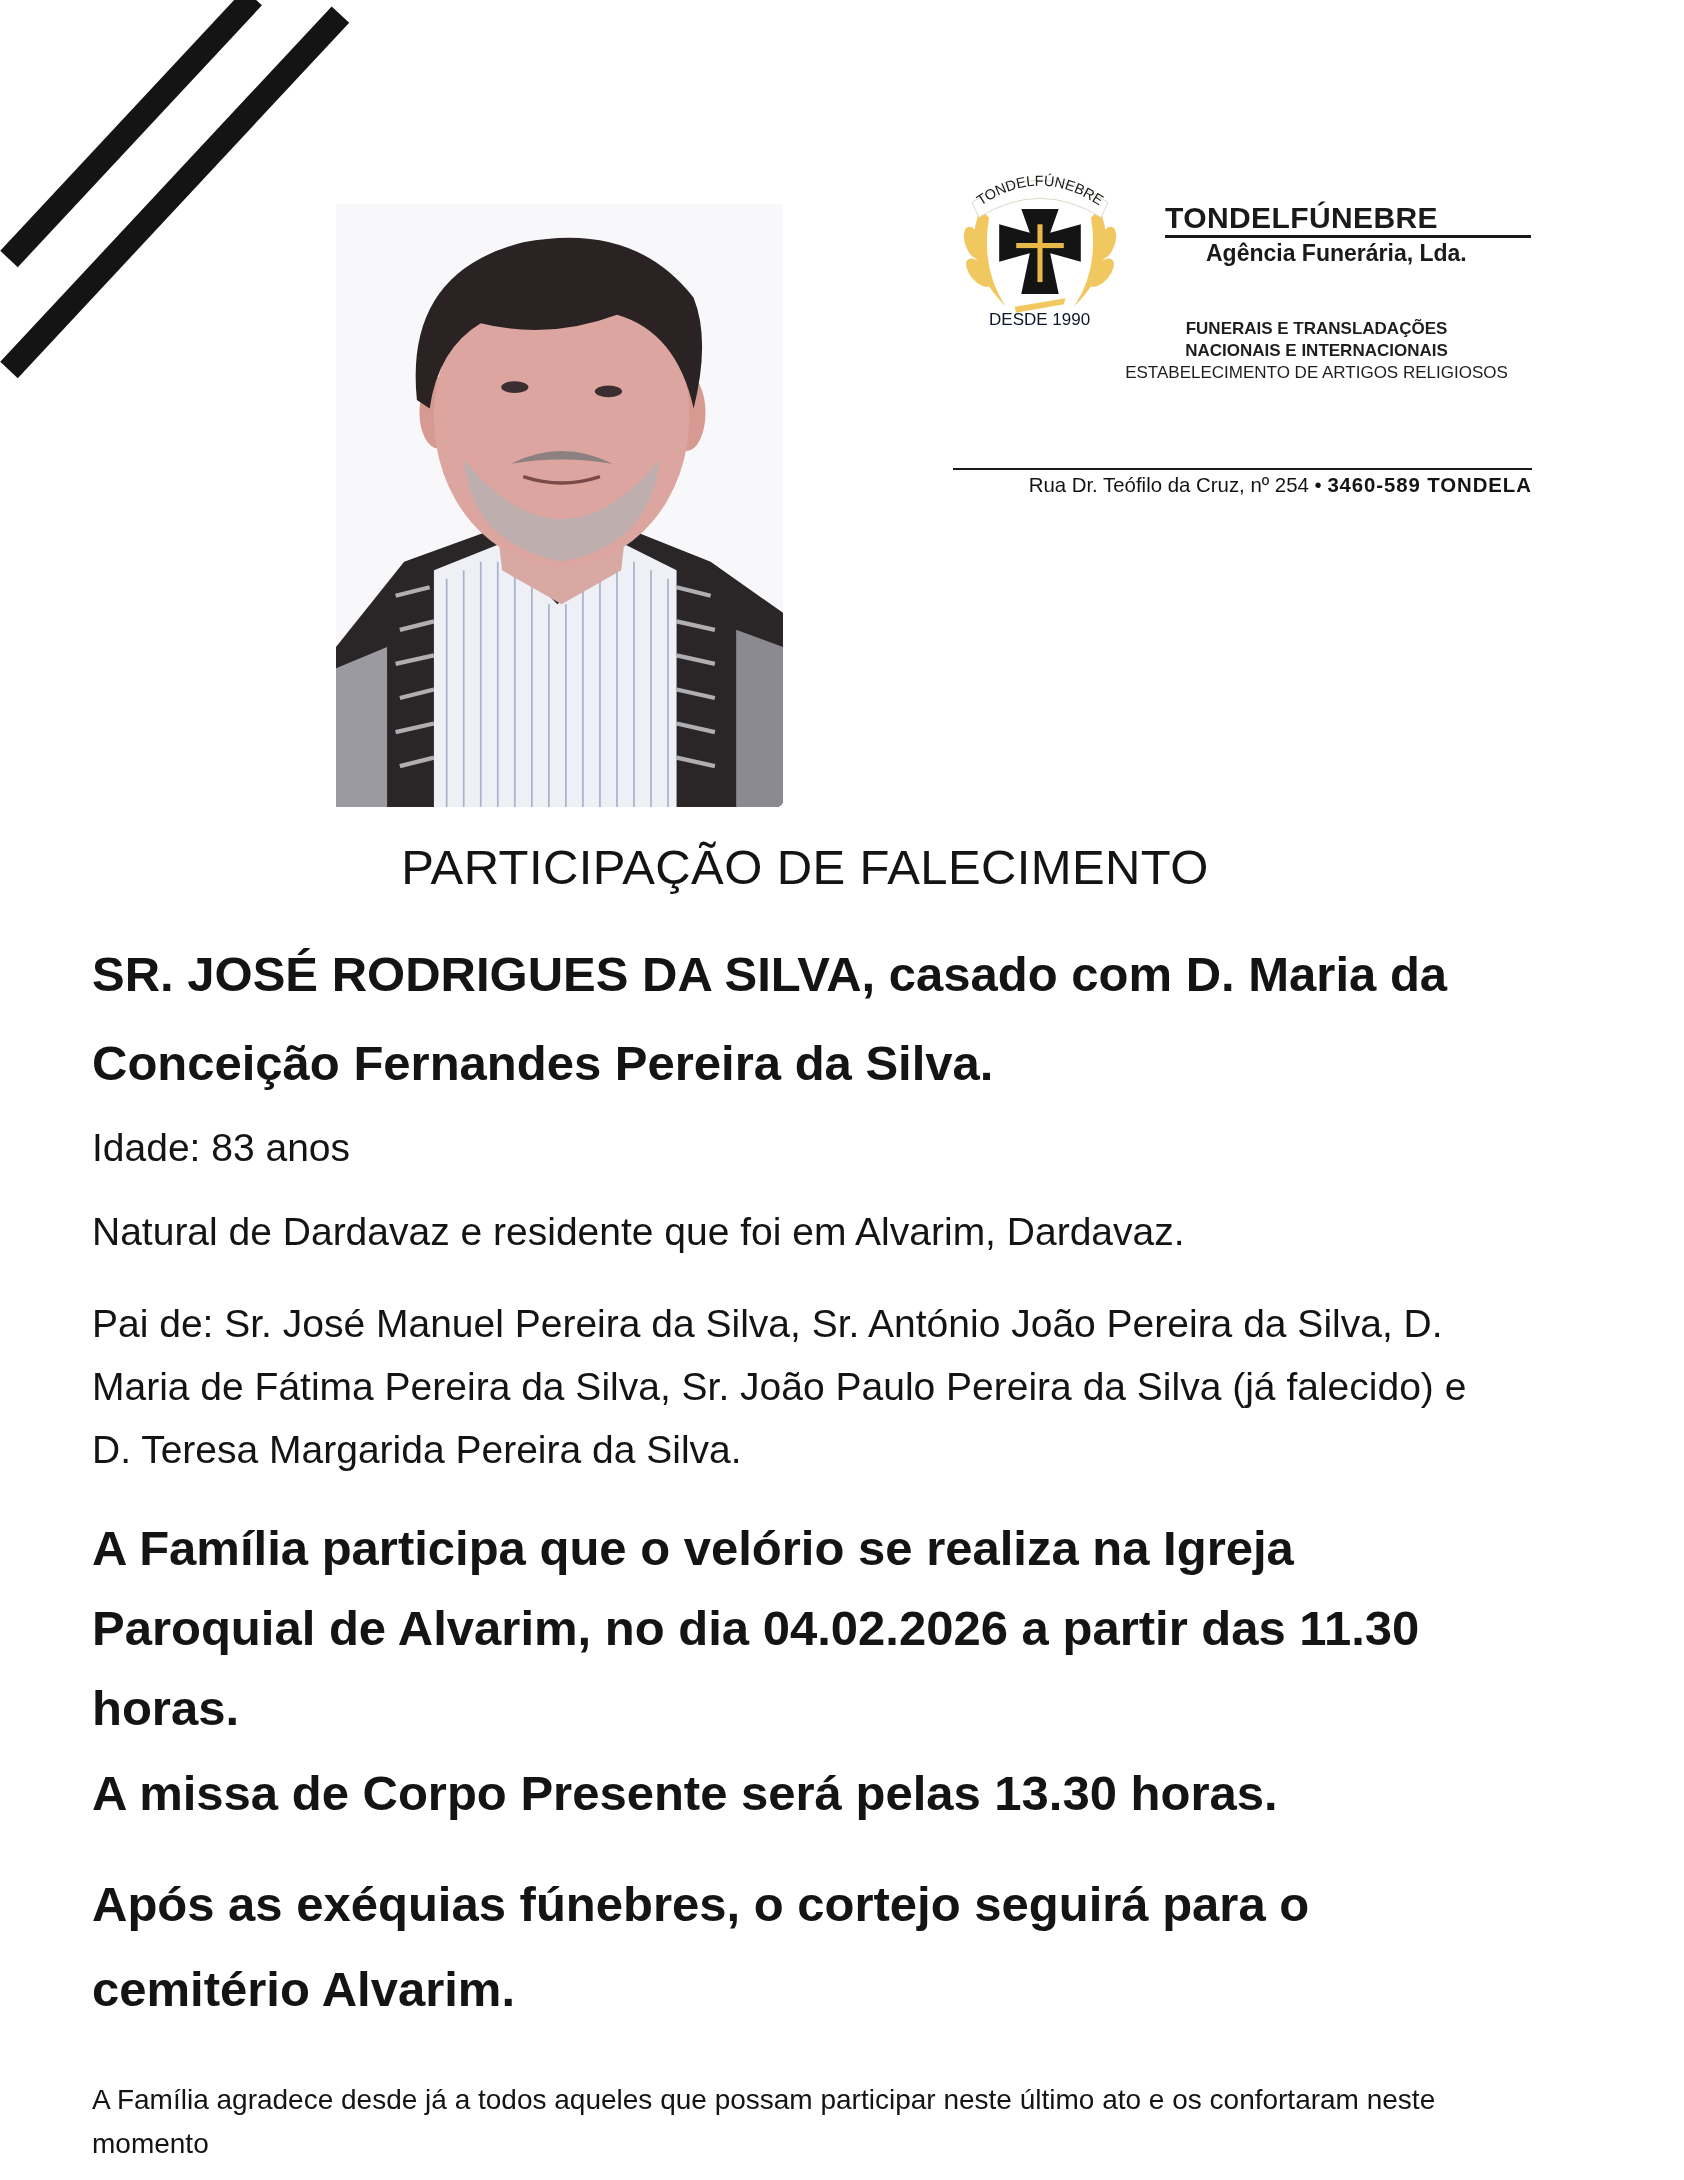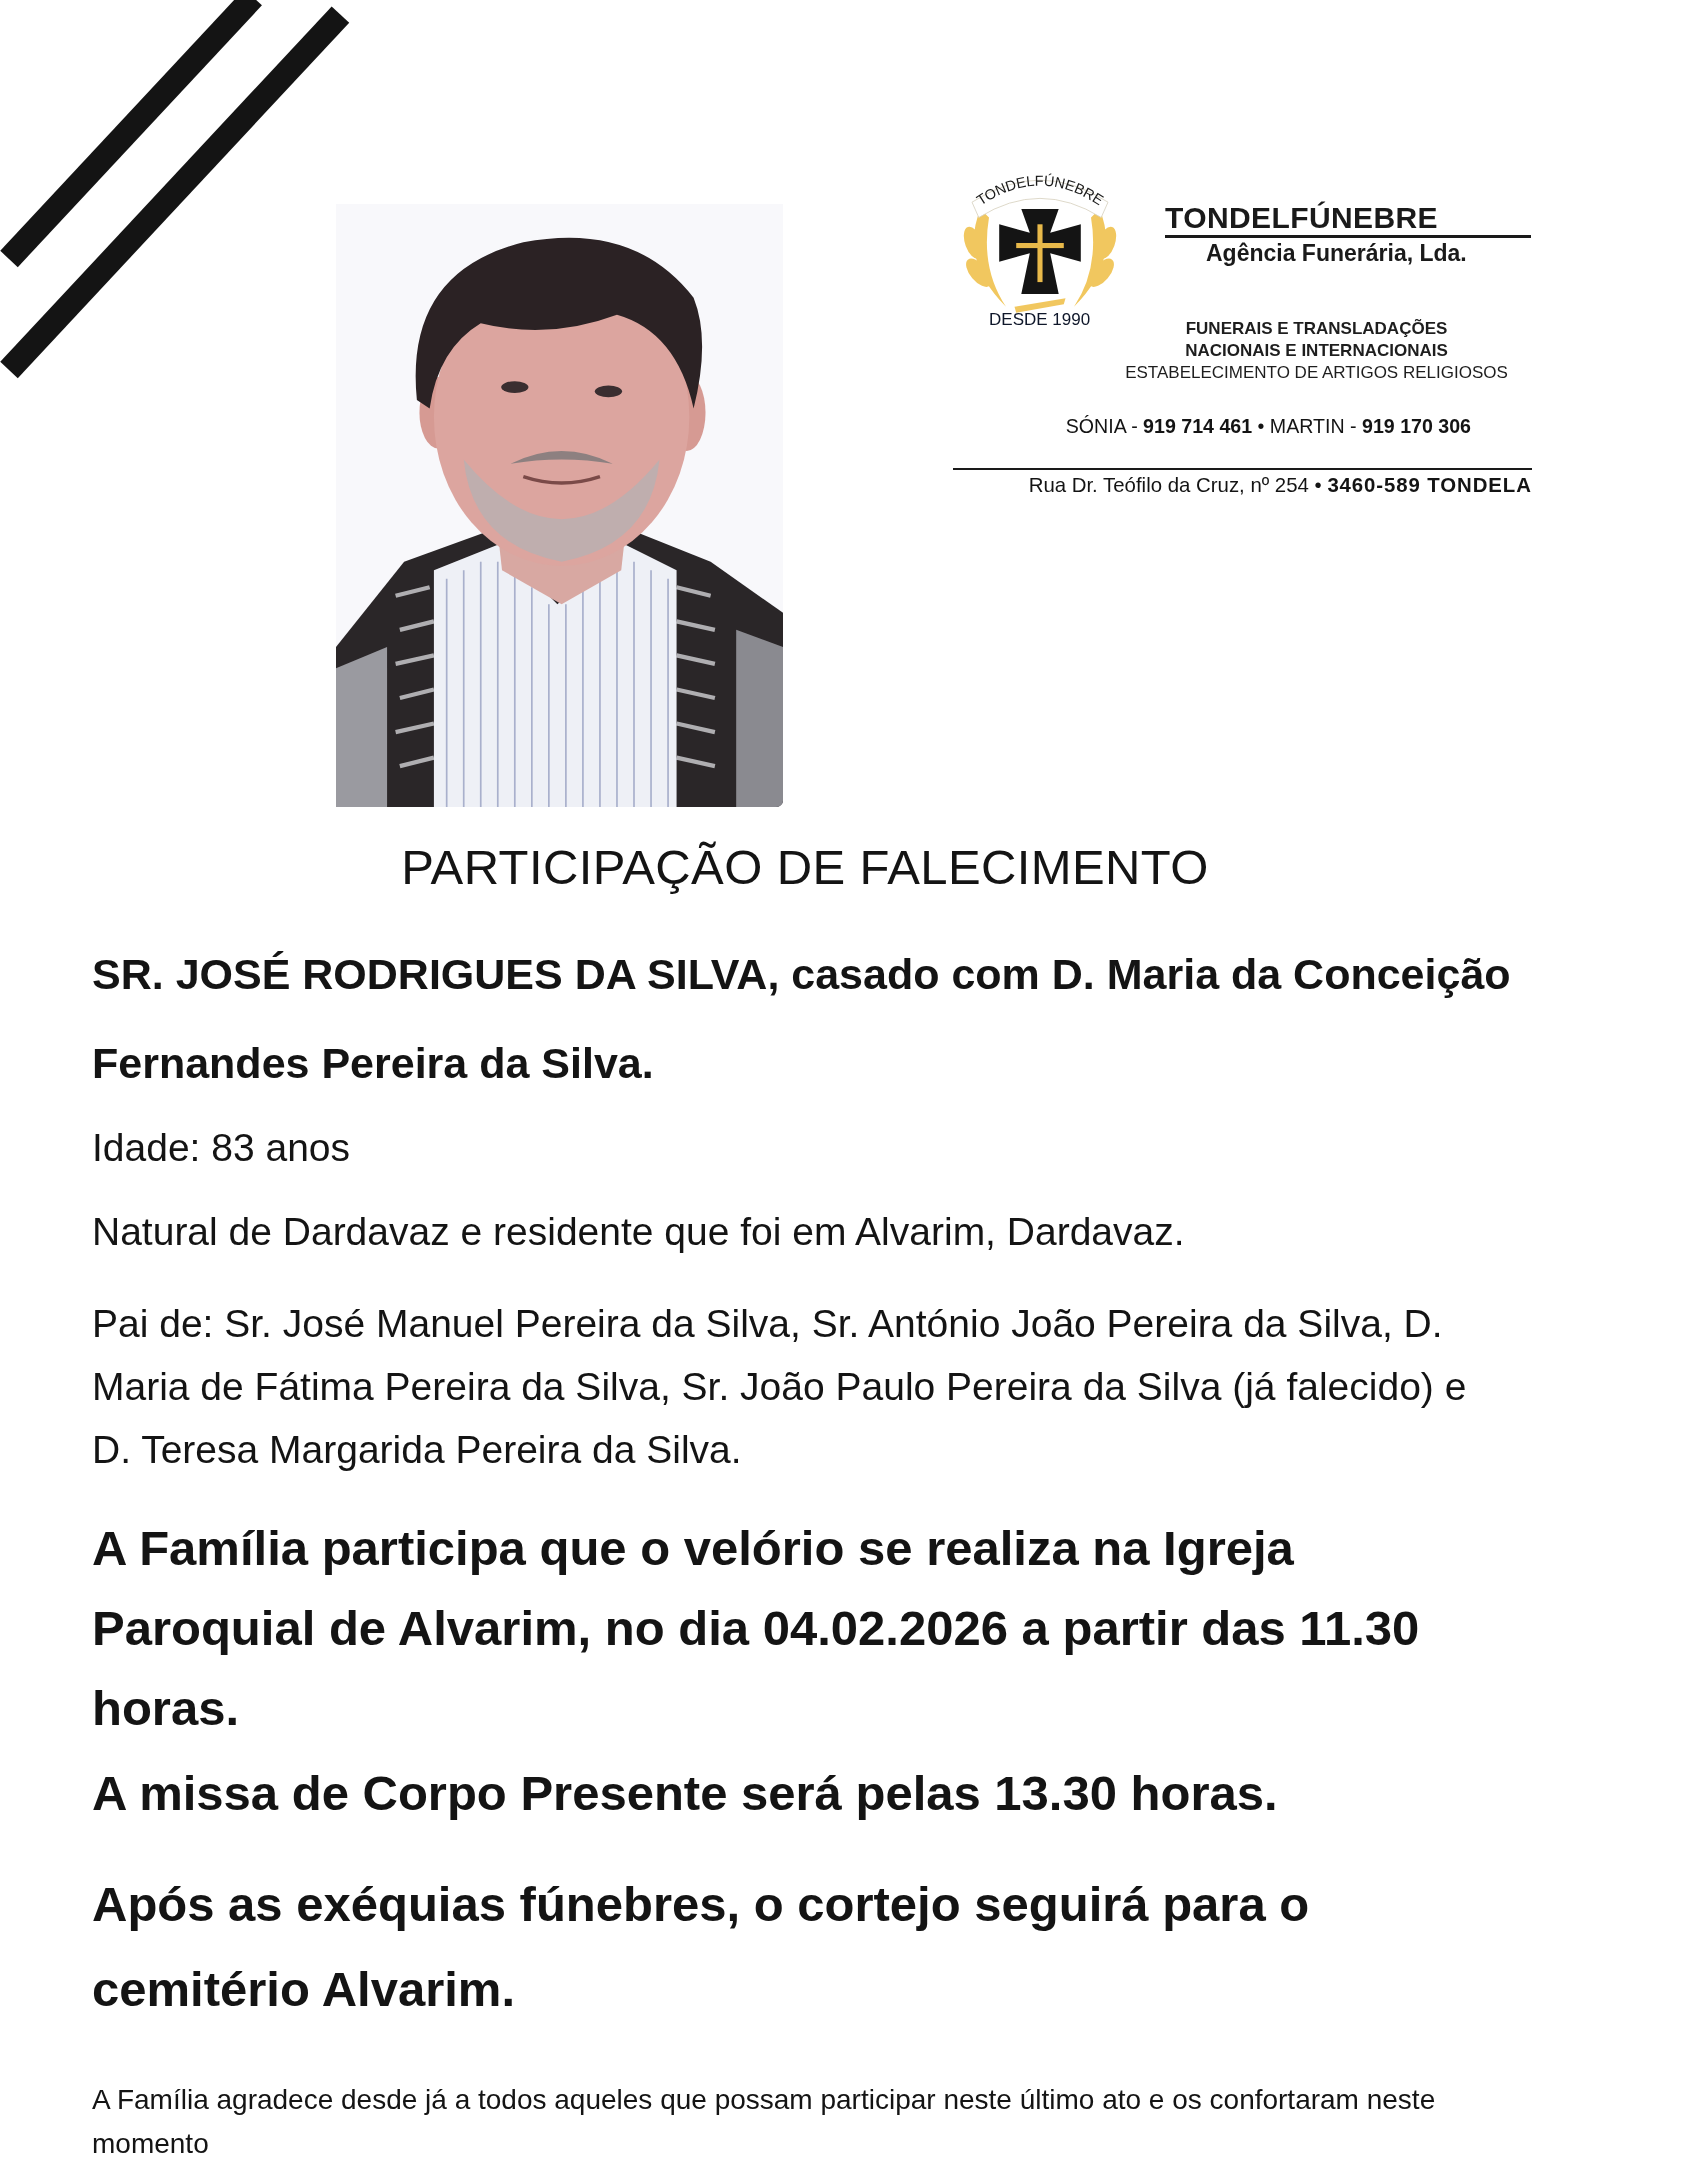--- a/index.html
+++ b/index.html
@@ -25,21 +25,21 @@
   .contact .web { font-size: 19.6px; font-weight: bold; padding-right: 41px; line-height: 27px; font-family: "DejaVu Sans Mono", monospace; letter-spacing: -0.4px; }
   .contact .phones { font-size: 19.6px; padding-right: 63px; line-height: 25.6px; }
   .contact .phones b { font-weight: bold; }
   .contact-rule { position: absolute; left: 6.8px; top: 310px; width: 579px; height: 1.7px; background: #1a1a1a; }
   .address { position: absolute; left: 6.8px; top: 315px; width: 579px; text-align: right; font-size: 20.4px; line-height: 25.6px; }
   .address b { letter-spacing: 0.9px; text-align: right; }
 
   .doc-title { position: absolute; left: 0; top: 839px; width: 1610px; text-align: center; font-size: 49px; color: #141414; letter-spacing: 0.4px; }
 
   .body-text { position: absolute; left: 92px; width: 1448px; }
-  .name-line { top: 930px; font-size: 43px; font-weight: bold; line-height: 89px; }
+  .name-line { top: 930px; font-size: 49px; font-weight: bold; line-height: 89px; }
   .age-line { top: 1124px; font-size: 39px; line-height: 48px; }
   .natural-line { top: 1208px; font-size: 39px; line-height: 48px; }
   .children-line { top: 1292px; font-size: 39px; line-height: 63px; width: 1414px; }
   .wake-line { top: 1508px; font-size: 49px; font-weight: bold; line-height: 80px; width: 1431px; }
   .mass-line { top: 1759px; font-size: 49px; font-weight: bold; line-height: 68px; }
   .cortege-line { top: 1862px; font-size: 49px; font-weight: bold; line-height: 85px; width: 1431px; }
   .thanks-line { top: 2078px; font-size: 28px; line-height: 44px; width: 1448px; }
 </style>
 </head>
 <body>
@@ -138,27 +138,20 @@
   <div class="brand-rule"></div>
   <div class="brand-sub">Agência Funerária, Lda.</div>
 
   <div class="services">
     <div class="b">FUNERAIS E TRANSLADAÇÕES</div>
     <div class="b">NACIONAIS E INTERNACIONAIS</div>
     <div>ESTABELECIMENTO DE ARTIGOS RELIGIOSOS</div>
   </div>
 
   <div class="contact">
-    <div class="phones">
-      <span>SÓNIA</span> -
-      <b>919 714 461</b>
-      <span>•</span>
-      <span>MARTIN</span> -
-      <b>919 170 306</b>
-    </div>
   </div>
   <div class="contact-rule"></div>
   <div class="address">
     <span>Rua Dr. Teófilo da Cruz, nº 254</span>
     <span>•</span>
     <b>3460-589 TONDELA</b>
   </div>
 </div>
 
 <div class="doc-title">PARTICIPAÇÃO DE FALECIMENTO</div>

